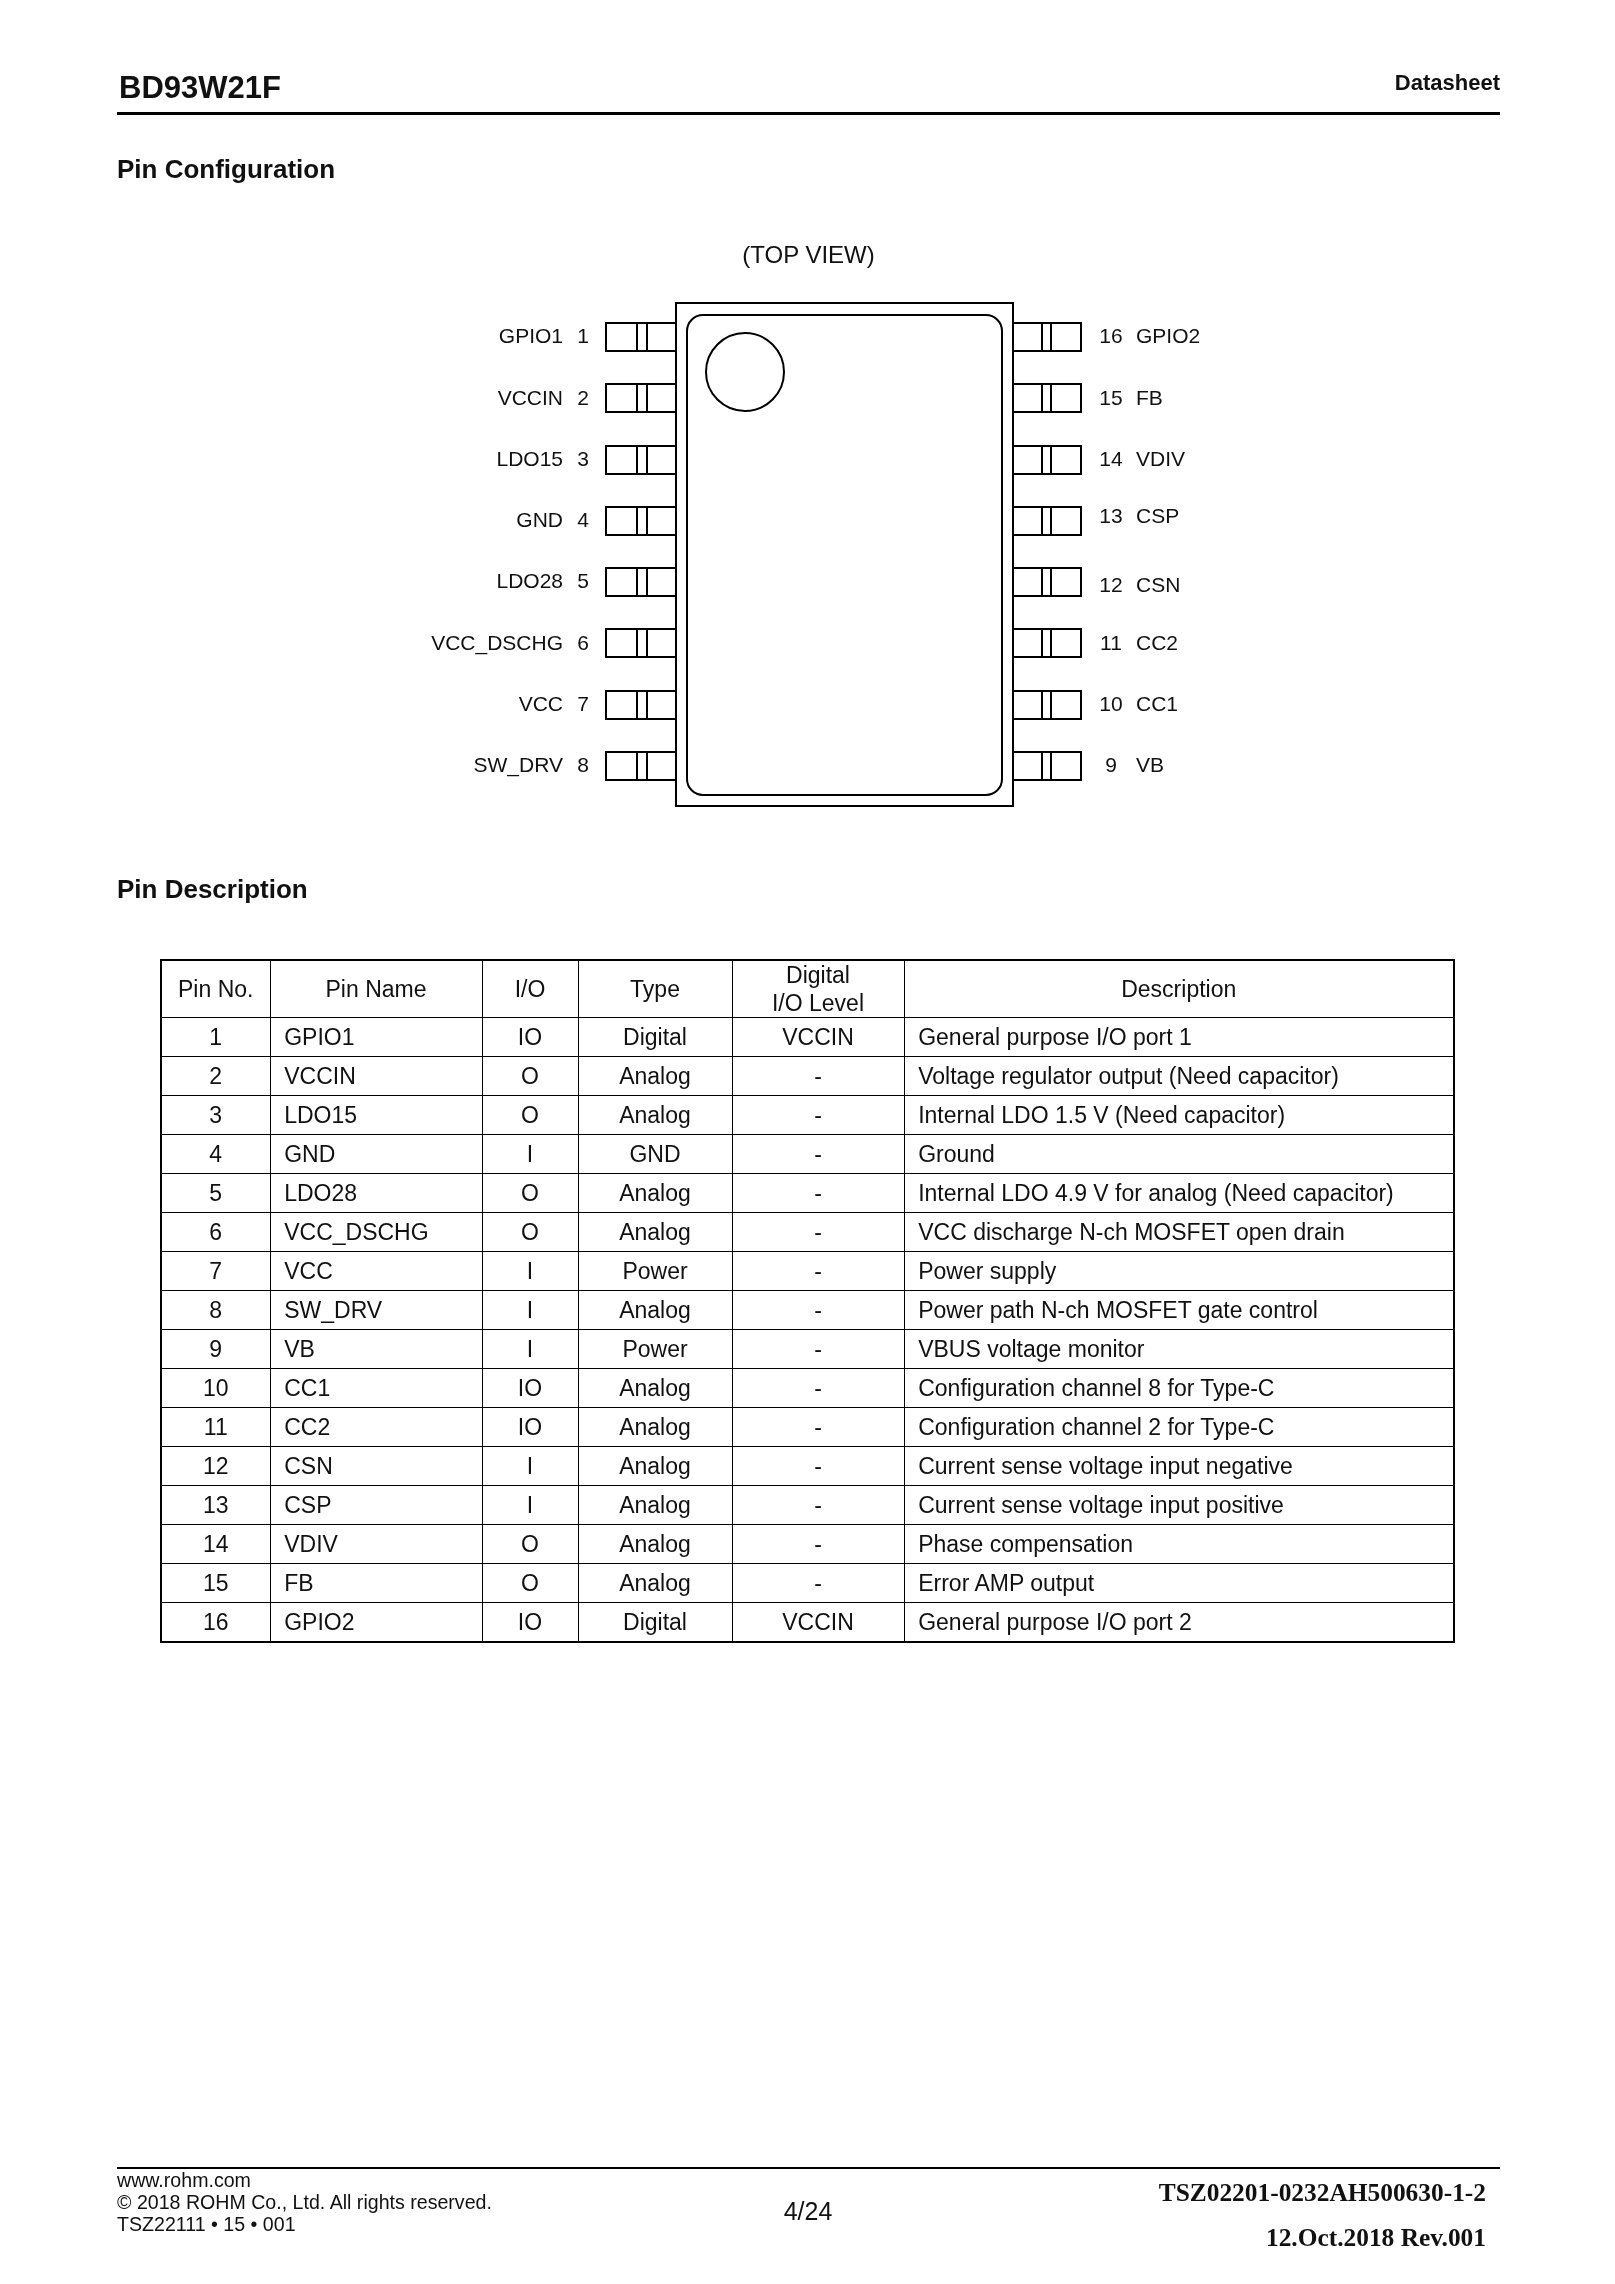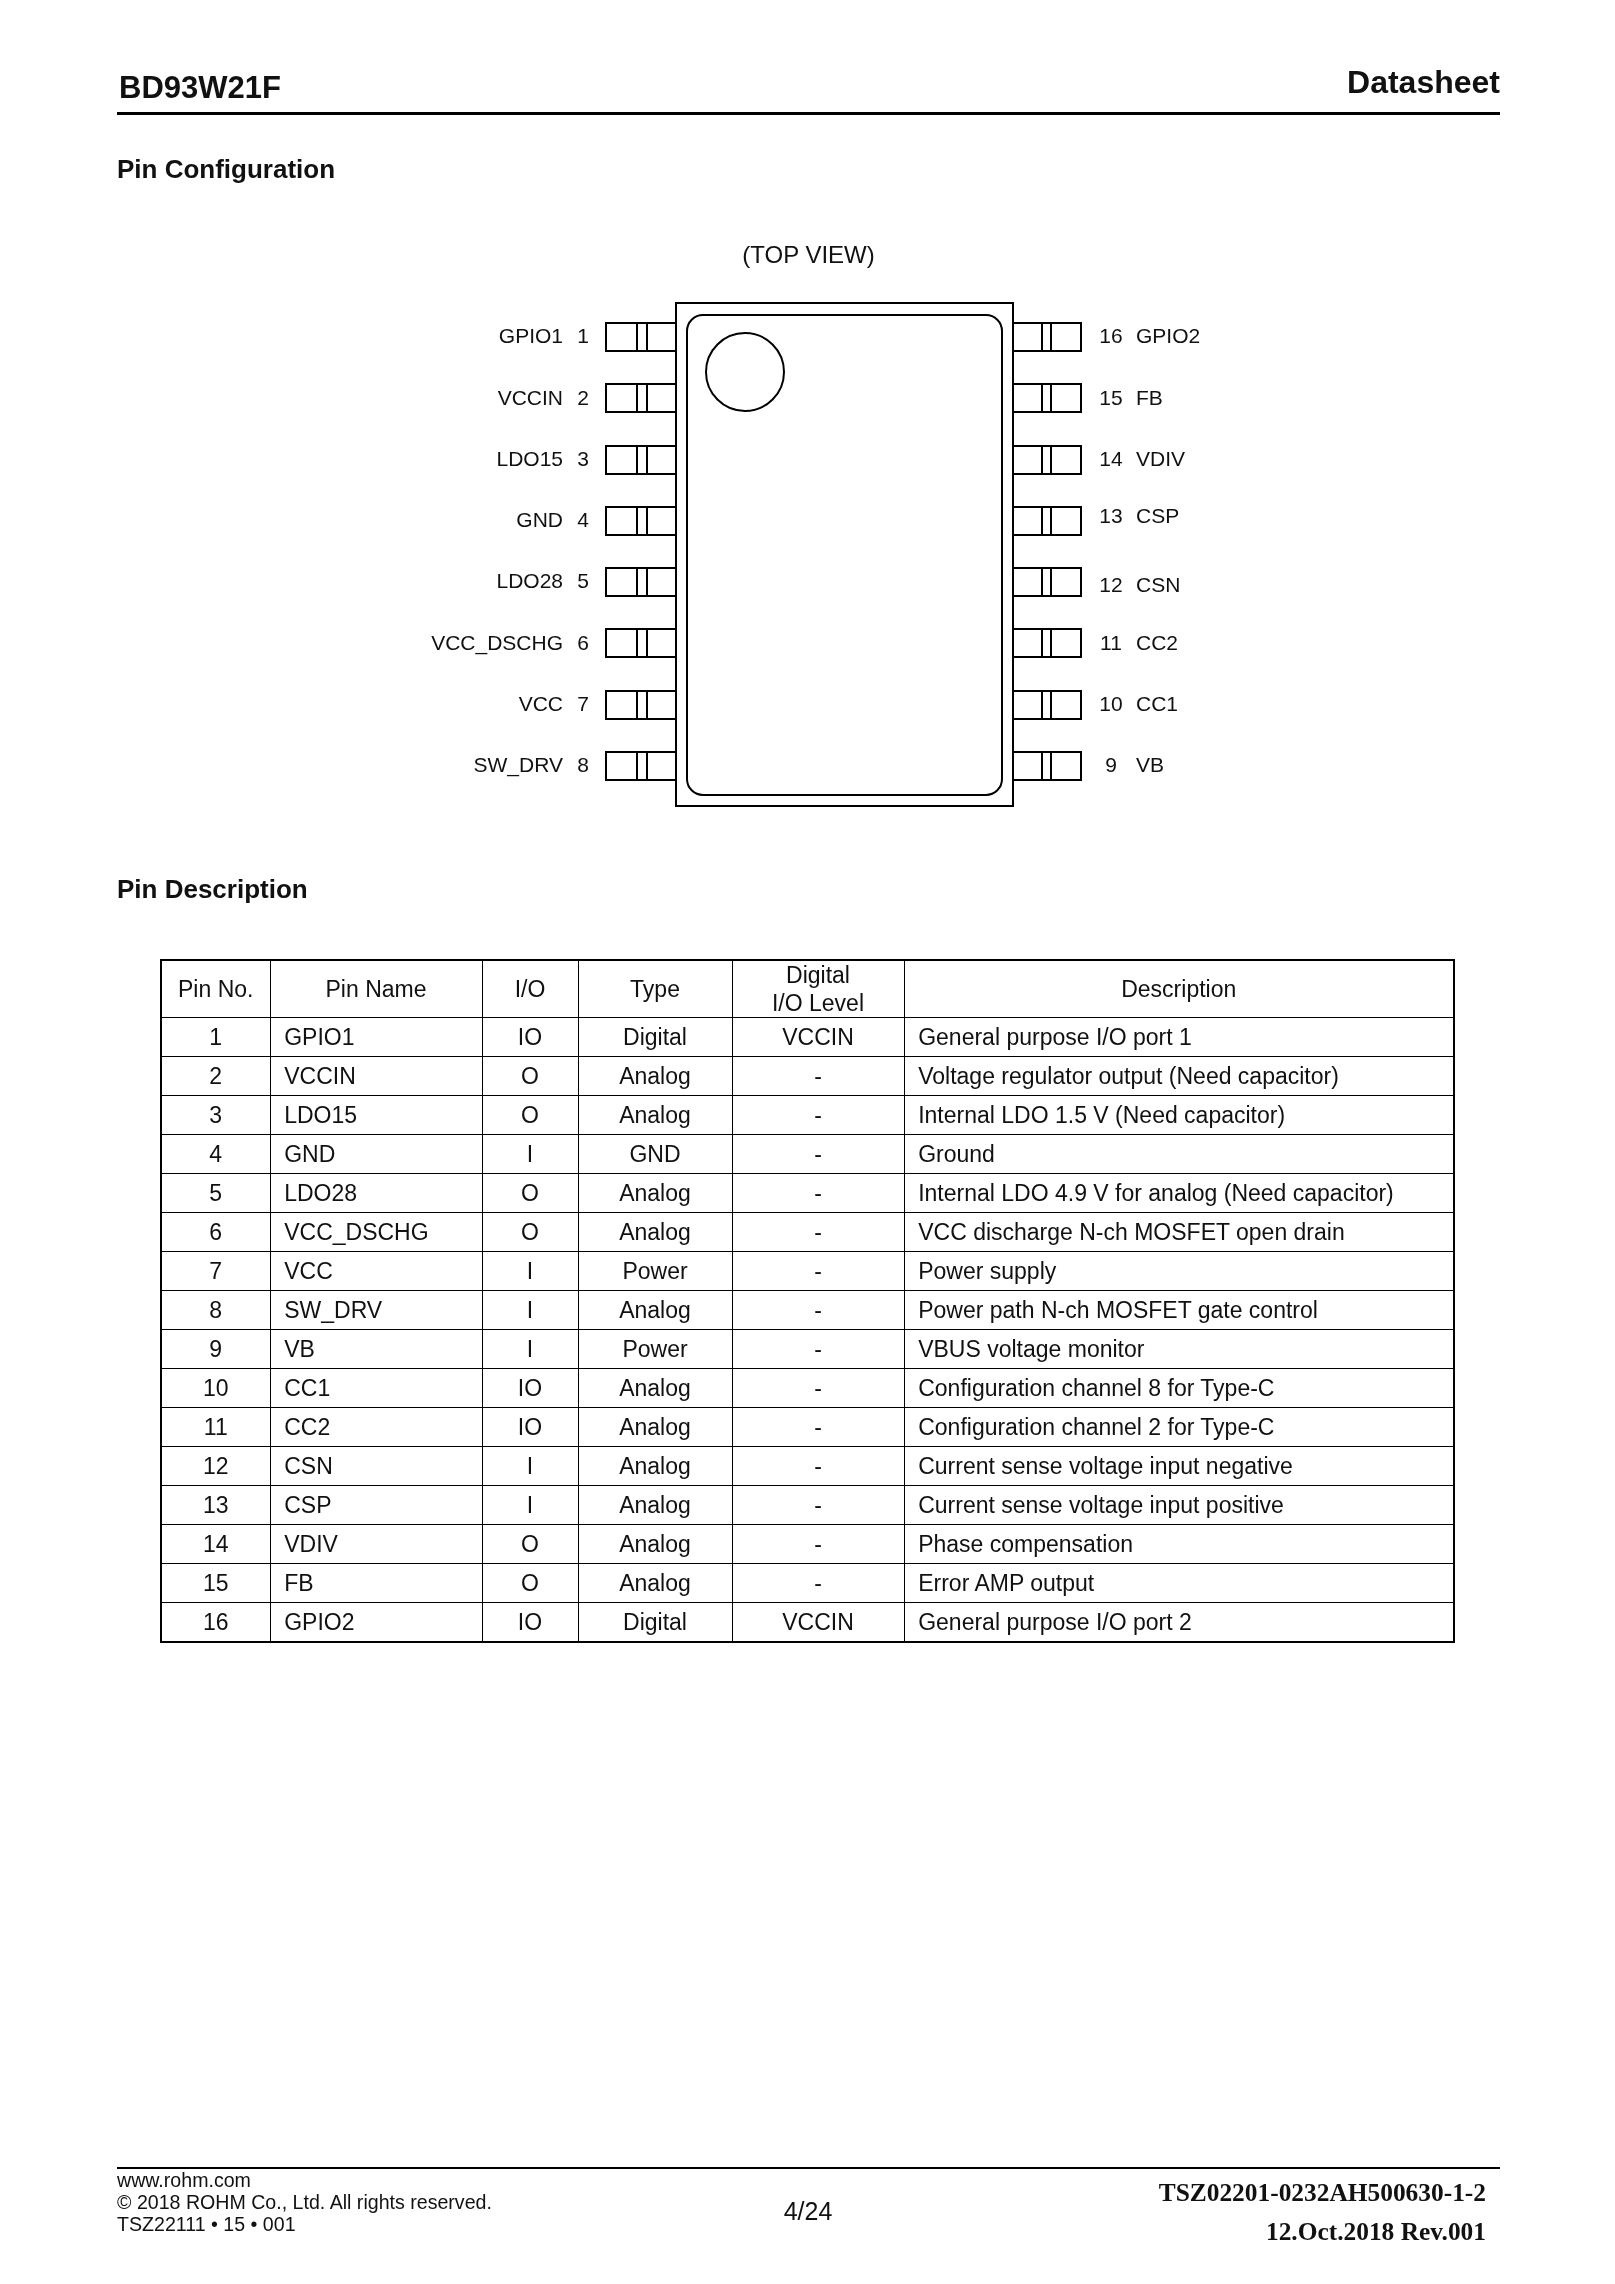--- a/index.html
+++ b/index.html
@@ -2,21 +2,21 @@
 <html style="font-size:10.4px"><head>
 <meta charset="utf-8">
 <style>
   html, body { margin: 0; padding: 0; background: #ffffff; }
   body { width: 1616px; height: 2284px; position: relative; overflow: hidden;
          font-family: "Liberation Sans", sans-serif; color: #111; }
   .abs { position: absolute; }
 
   
   .doc-title { left: 119px; top: 68px; font-size: 31px; font-weight: bold; line-height: 39px; white-space: nowrap; }
-  .doc-kind  { right: 116px; top: 63px; font-size: 32px; font-weight: bold; line-height: 39px; white-space: nowrap; }
+  .doc-kind  { right: 116px; top: 63px; font-size: 22px; font-weight: bold; line-height: 39px; white-space: nowrap; }
   .rule-top  { left: 117px; top: 112px; width: 1383px; height: 2.6px; background: #000; }
 
   .section-heading { font-size: 26px; font-weight: bold; line-height: 31px; white-space: nowrap; }
   .h-config { left: 117px; top: 154px; }
   .h-desc   { left: 117px; top: 874px; }
 
   
   .top-view { left: 678px; top: 240px; width: 261px; text-align: center; font-size: 24px; line-height: 29px; }
   .pkg-outer { left: 675px; top: 302px; width: 335px; height: 501px; border: 2px solid #000; }
   .pkg-inner { left: 686px; top: 314px; width: 313px; height: 478px; border: 2px solid #000; border-radius: 17px; }
@@ -360,15 +360,15 @@
 
 <div class="abs rule-bottom"></div>
 <div class="abs foot-left">
   <div>www.rohm.com</div>
   <div>© 2018 ROHM Co., Ltd. All rights reserved.</div>
   <div>TSZ22111 • 15 • 001</div>
 </div>
 <div class="abs foot-page">4/24</div>
 <div class="abs foot-right">
   <div>TSZ02201-0232AH500630-1-2</div>
-  <div style="margin-top:8px">12.Oct.2018 Rev.001</div>
+  <div style="margin-top:14px">12.Oct.2018 Rev.001</div>
 </div>
 
 
 </body></html>

